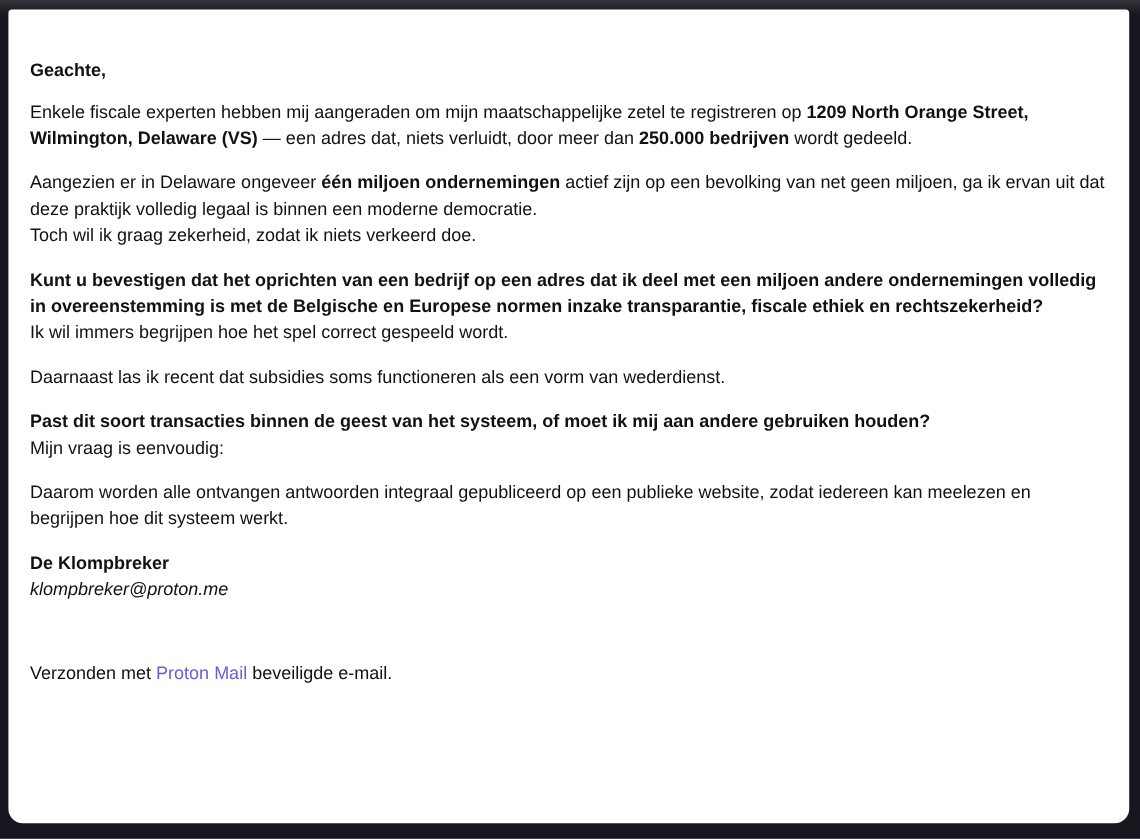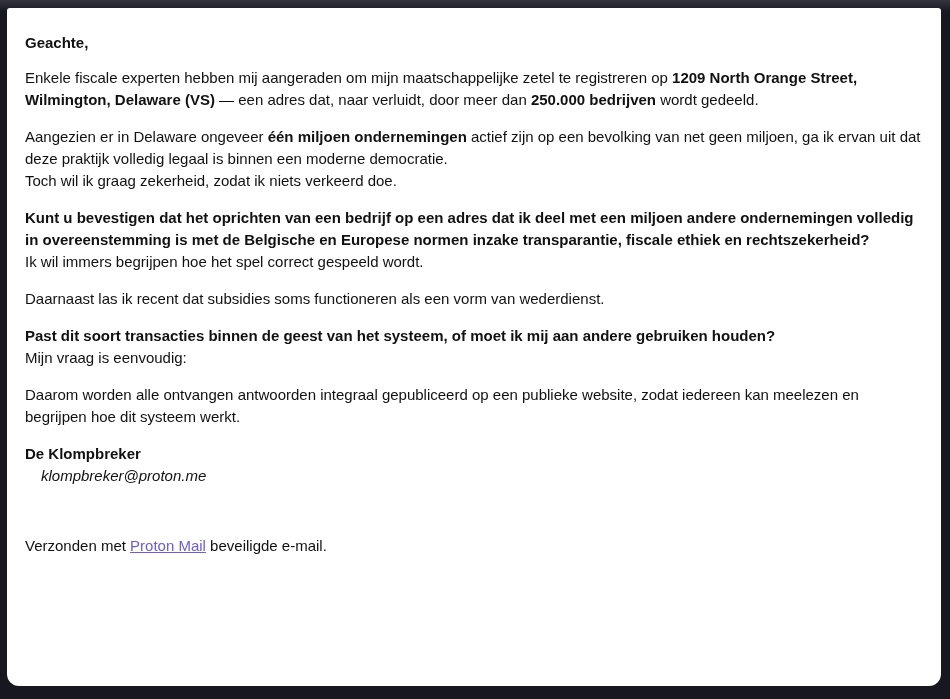--- a/index.html
+++ b/index.html
@@ -10,49 +10,48 @@
     overflow: hidden;
     position: relative;
   }
   .page {
     position: absolute;
     left: 7px; top: 8px;
     width: 934px; height: 678px;
     background: #ffffff;
     border-radius: 3px 3px 12px 12px;
     box-sizing: border-box;
-    padding: 24px 18px 0 18px;
+    padding: 40px 18px 0 18px;
     color: #111111;
     font-size: 15px;
     line-height: 22px;
   }
   .para { margin: 0 0 13px 0; }
   .line { }
   b { font-weight: bold; }
-  i { font-style: italic; margin-left: 16px; }
+  i { font-style: italic; }
   .footer { margin-top: 48px; }
   a.mail-link {
     color: #6d5bd8;
-    text-decoration: underline;
     cursor: pointer;
   }
 </style>
 </head>
 <body>
 
 <div class="page">
 
   <p class="para">
     <b>Geachte,</b>
   </p>
 
   <p class="para">
     </p>
     <div class="line">
-      <span>Enkele fiscale experten hebben mij aangeraden om mijn maatschappelijke zetel te registreren op </span><b>1209 North Orange Street, Wilmington, Delaware (VS)</b><span> — een adres dat, naar verluidt, door meer dan </span><b>250.000 bedrijven</b><span> wordt gedeeld.</span>
+      <span>Enkele fiscale experten hebben mij aangeraden om mijn maatschappelijke zetel te registreren op </span><b>1209 North Orange Street, Wilmington, Delaware (VS)</b><span> — een adres dat, niets verluidt, door meer dan </span><b>250.000 bedrijven</b><span> wordt gedeeld.</span>
     </div>
   <p></p>
 
   <p class="para">
     </p>
     <div class="line">
       <span>Aangezien er in Delaware ongeveer </span><b>één miljoen ondernemingen</b><span> actief zijn op een bevolking van net geen miljoen, ga ik ervan uit dat deze praktijk volledig legaal is binnen een moderne democratie.</span>
     </div>
     <div class="line">
       <span>Toch wil ik graag zekerheid, zodat ik niets verkeerd doe.</span>

